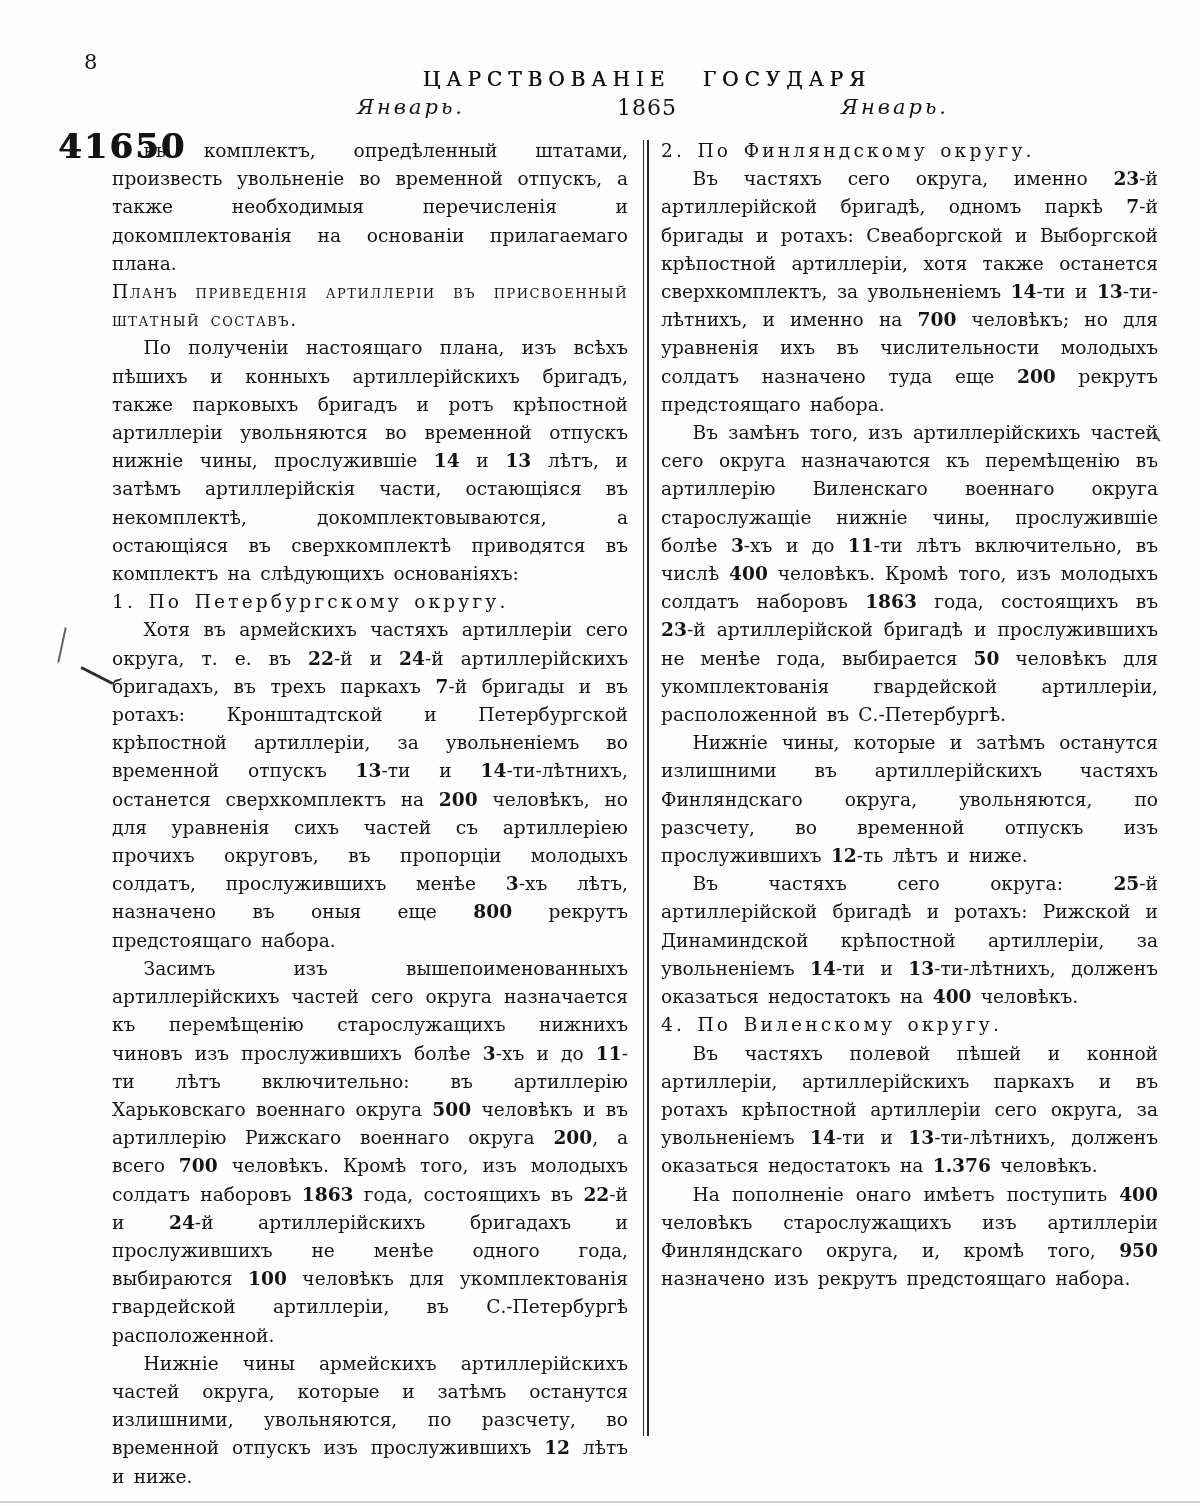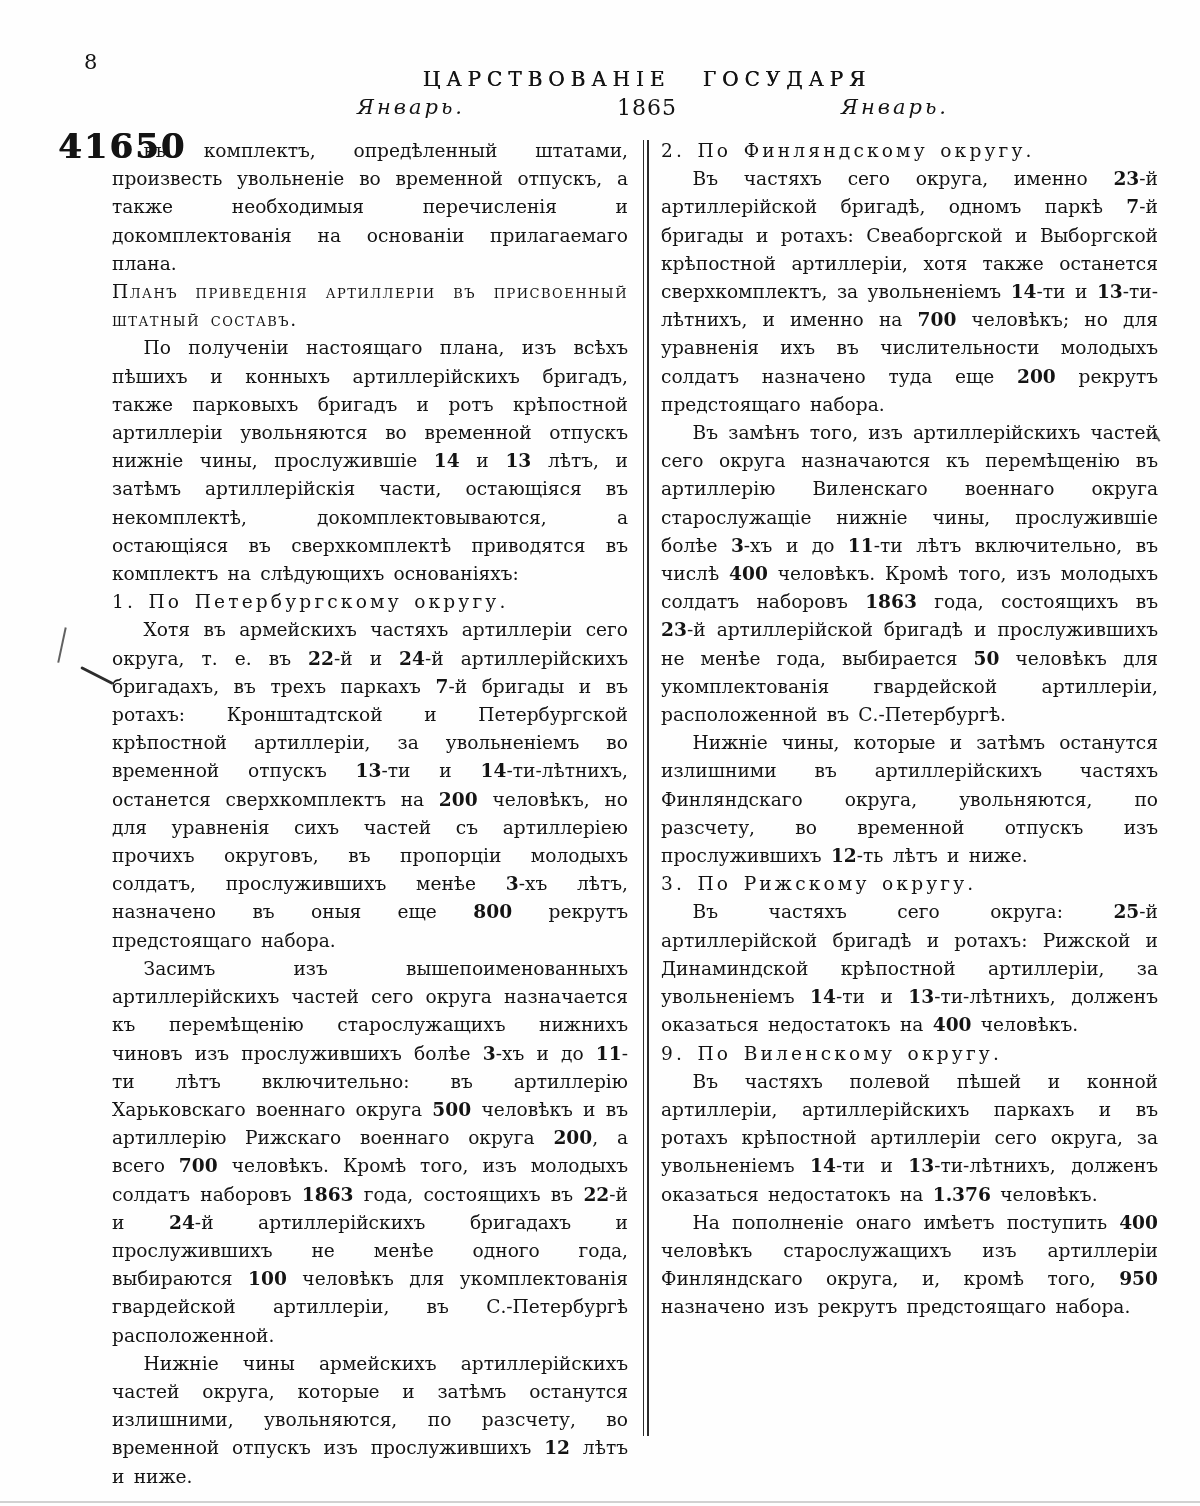--- a/index.html
+++ b/index.html
@@ -117,25 +117,24 @@
 
   <div class="divider"></div>
 
   <section class="col col-right">
     <p class="section-heading">2. По Финляндскому округу.</p>
     <div>
         <p>Въ частяхъ сего округа, именно <b>23</b>-й артиллерійской бригадѣ, одномъ паркѣ <b>7</b>-й бригады и ротахъ: Свеаборгской и Выборгской крѣпостной артиллеріи, хотя также останется сверхкомплектъ, за увольненіемъ <b>14</b>-ти и <b>13</b>-ти-лѣтнихъ, и именно на <b>700</b> человѣкъ; но для уравненія ихъ въ числительности молодыхъ солдатъ назначено туда еще <b>200</b> рекрутъ предстоящаго набора.</p>
         <p>Въ замѣнъ того, изъ артиллерійскихъ частей сего округа назначаются къ перемѣщенію въ артиллерію Виленскаго военнаго округа старослужащіе нижніе чины, прослужившіе болѣе <b>3</b>-хъ и до <b>11</b>-ти лѣтъ включительно, въ числѣ <b>400</b> человѣкъ. Кромѣ того, изъ молодыхъ солдатъ наборовъ <b>1863</b> года, состоящихъ въ <b>23</b>-й артиллерійской бригадѣ и прослужившихъ не менѣе года, выбирается <b>50</b> человѣкъ для укомплектованія гвардейской артиллеріи, расположенной въ С.-Петербургѣ.</p>
         <p>Нижніе чины, которые и затѣмъ останутся излишними въ артиллерійскихъ частяхъ Финляндскаго округа, увольняются, по разсчету, во временной отпускъ изъ прослужившихъ <b>12</b>-ть лѣтъ и ниже.</p>
       </div>
-    <p class="section-heading">3. По Рижскому округу.</p>
     <div>
         <p>Въ частяхъ сего округа: <b>25</b>-й артиллерійской бригадѣ и ротахъ: Рижской и Динаминдской крѣпостной артиллеріи, за увольненіемъ <b>14</b>-ти и <b>13</b>-ти-лѣтнихъ, долженъ оказаться недостатокъ на <b>400</b> человѣкъ.</p>
       </div>
-    <p class="section-heading">9. По Виленскому округу.</p>
+    <p class="section-heading">4. По Виленскому округу.</p>
     <div>
         <p>Въ частяхъ полевой пѣшей и конной артиллеріи, артиллерійскихъ паркахъ и въ ротахъ крѣпостной артиллеріи сего округа, за увольненіемъ <b>14</b>-ти и <b>13</b>-ти-лѣтнихъ, долженъ оказаться недостатокъ на <b>1.376</b> человѣкъ.</p>
         <p>На пополненіе онаго имѣетъ поступить <b>400</b> человѣкъ старослужащихъ изъ артиллеріи Финляндскаго округа, и, кромѣ того, <b>950</b> назначено изъ рекрутъ предстоящаго набора.</p>
       </div>
   </section>
 
   <div class="mark mark1"></div>
   <div class="mark mark2"></div>
   <div class="mark mark3"></div>
   <div class="bottom-edge"></div>

